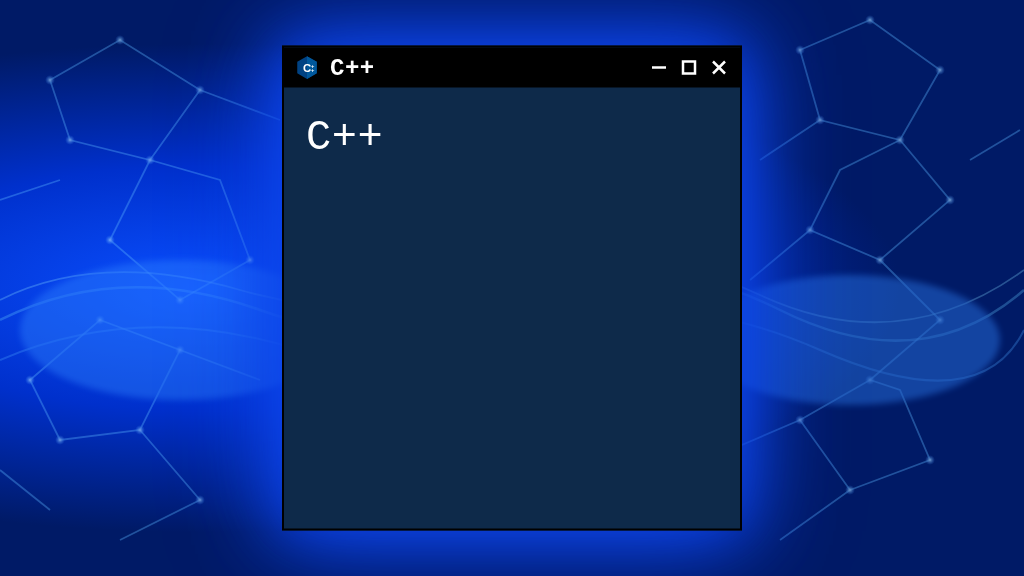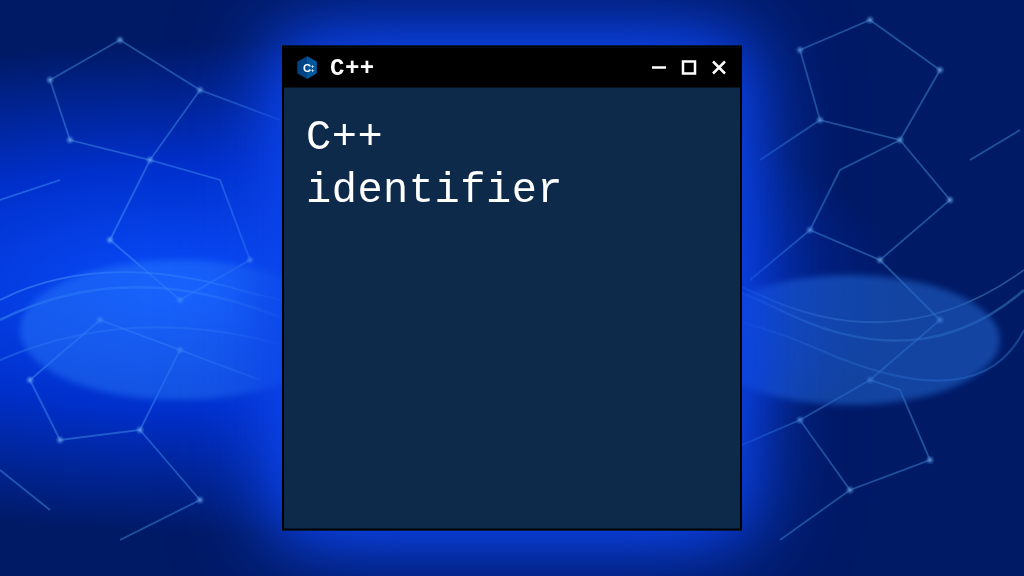--- a/index.html
+++ b/index.html
@@ -192,16 +192,15 @@
         <span class="win-btn">
           <svg width="18" height="18" viewBox="0 0 18 18">
             <line x1="3" y1="3" x2="15" y2="15" stroke="#fff" stroke-width="2.5"></line>
             <line x1="15" y1="3" x2="3" y2="15" stroke="#fff" stroke-width="2.5"></line>
           </svg>
         </span>
       </div>
     </div>
     <div class="content">
       <div>C++</div>
-      <div>identifier</div>
     </div>
   </div>
 </div>
 
 </body></html>

